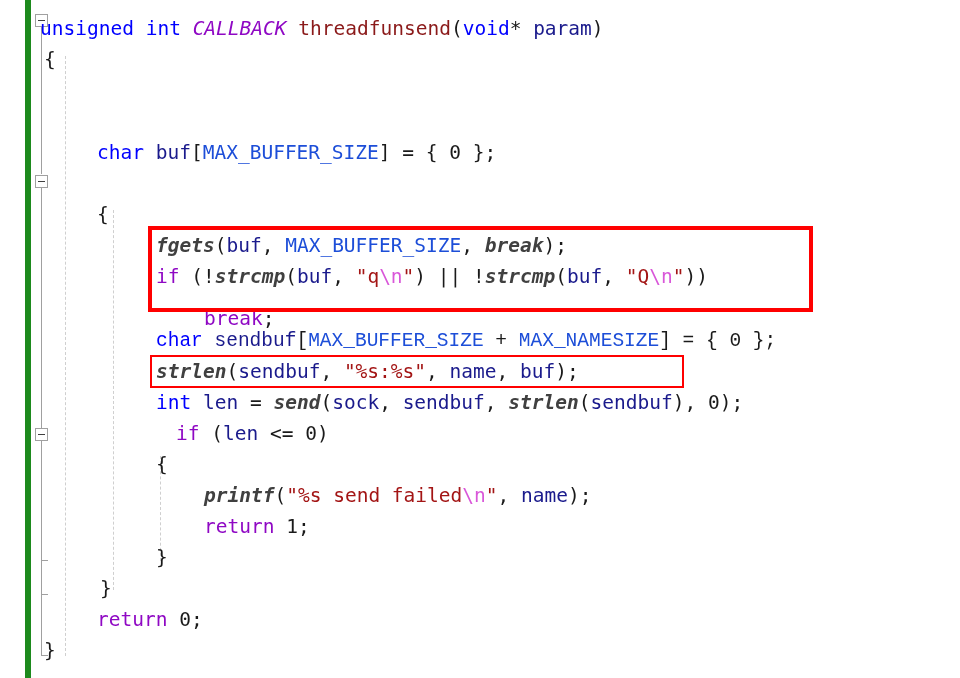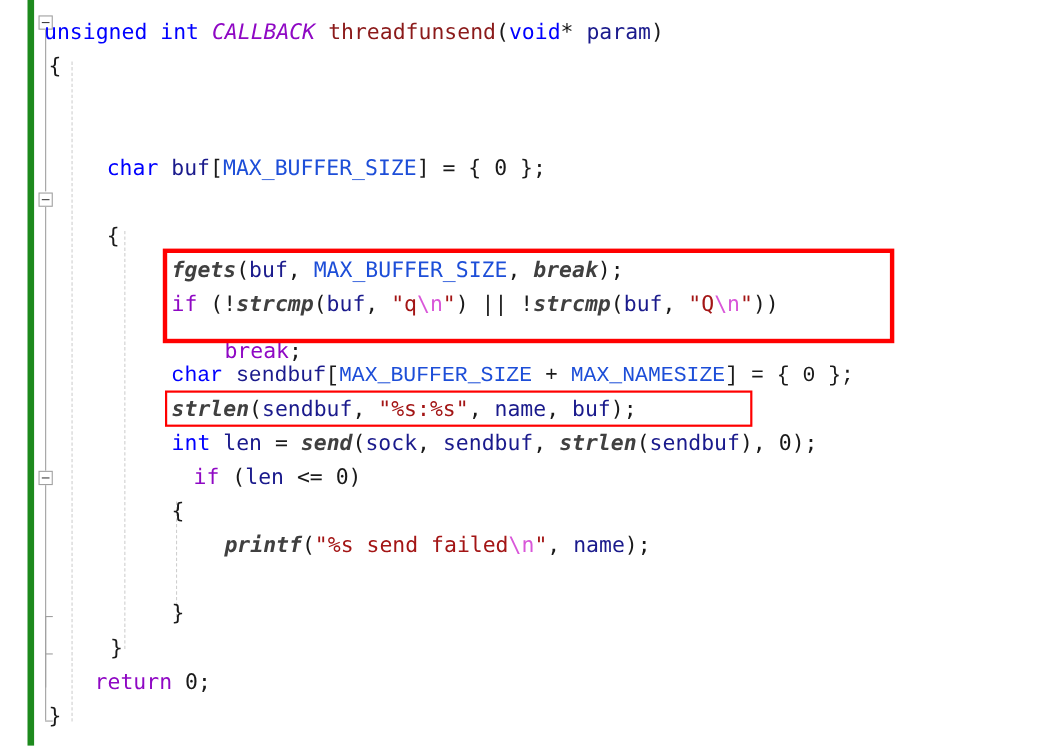--- a/index.html
+++ b/index.html
@@ -173,26 +173,27 @@
     <div class="line" style="left:156px; top:357px;"><span class="fn">strlen</span><span class="punc">(</span><span class="ident">sendbuf</span><span class="punc">, </span><span class="str">"%s:%s"</span><span class="punc">, </span><span class="ident">name</span><span class="punc">, </span><span class="ident">buf</span><span class="punc">);</span></div>
 
     <div class="line" style="left:156px; top:388px;"><span class="kw">int</span><span class="punc"> </span><span class="ident">len</span><span class="punc"> = </span><span class="fn">send</span><span class="punc">(</span><span class="ident">sock</span><span class="punc">, </span><span class="ident">sendbuf</span><span class="punc">, </span><span class="fn">strlen</span><span class="punc">(</span><span class="ident">sendbuf</span><span class="punc">), </span><span class="num">0</span><span class="punc">);</span></div>
 
     <div class="line" style="left:156px; top:419px;margin-left:20px;"><span class="ctl">if</span><span class="punc"> (</span><span class="ident">len</span><span class="punc"> &lt;= </span><span class="num">0</span><span class="punc">)</span></div>
 
     <div class="line" style="left:156px; top:450px;"><span class="punc">{</span></div>
 
     <div class="line" style="left:204px; top:481px;"><span class="fn">printf</span><span class="punc">(</span><span class="str">"%s send failed</span><span class="esc">\n</span><span class="str">"</span><span class="punc">, </span><span class="ident">name</span><span class="punc">);</span></div>
 
+    <div class="line" style="left:204px; top:512px;"><span class="ctl">return</span><span class="punc"> </span><span class="num">1</span><span class="punc">;</span></div>
 
     <div class="line" style="left:156px; top:543px;"><span class="punc">}</span></div>
 
     <div class="line" style="left:100px; top:574px;"><span class="punc">}</span></div>
 
-    <div class="line" style="left:86px; top:605px;"><span class="ctl">return</span><span class="punc"> </span><span class="num">0</span><span class="punc">;</span></div>
+    <div class="line" style="left:97px; top:605px;"><span class="ctl">return</span><span class="punc"> </span><span class="num">0</span><span class="punc">;</span></div>
 
     <div class="line" style="left:44px; top:636px;"><span class="punc">}</span></div>
 
   </div>
 
   <div class="annot" style="left:148px; top:226px; width:665px; height:86px;"></div>
 
   <div class="annot thin" style="left:150px; top:355px; width:534px; height:33px;"></div>
 
 </div>

